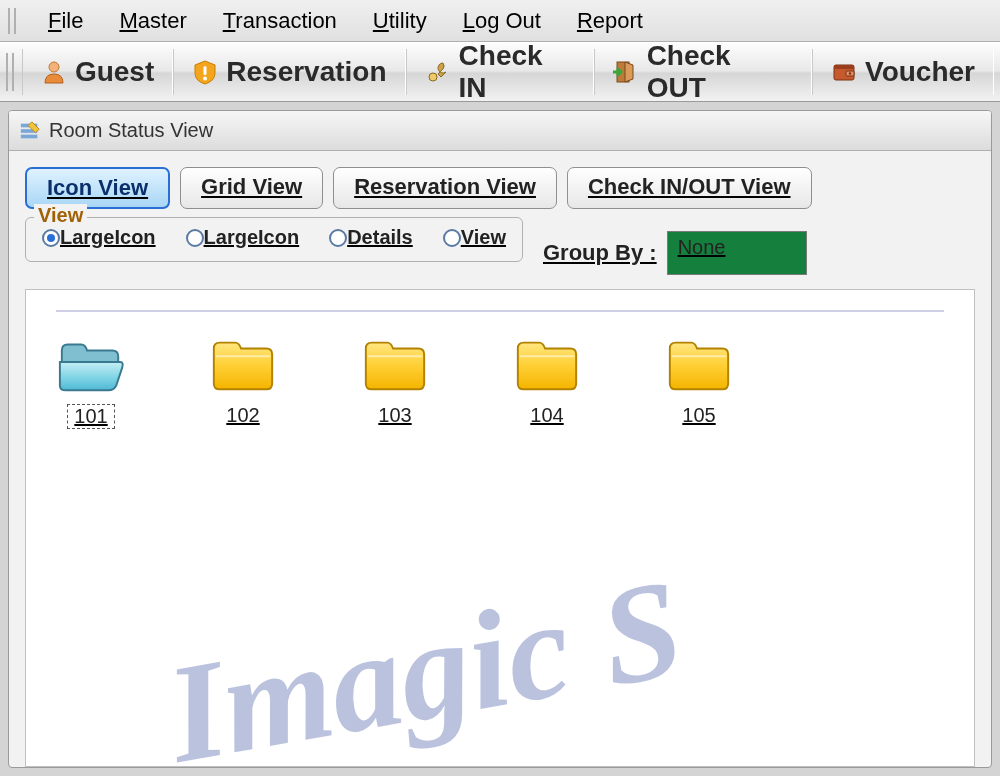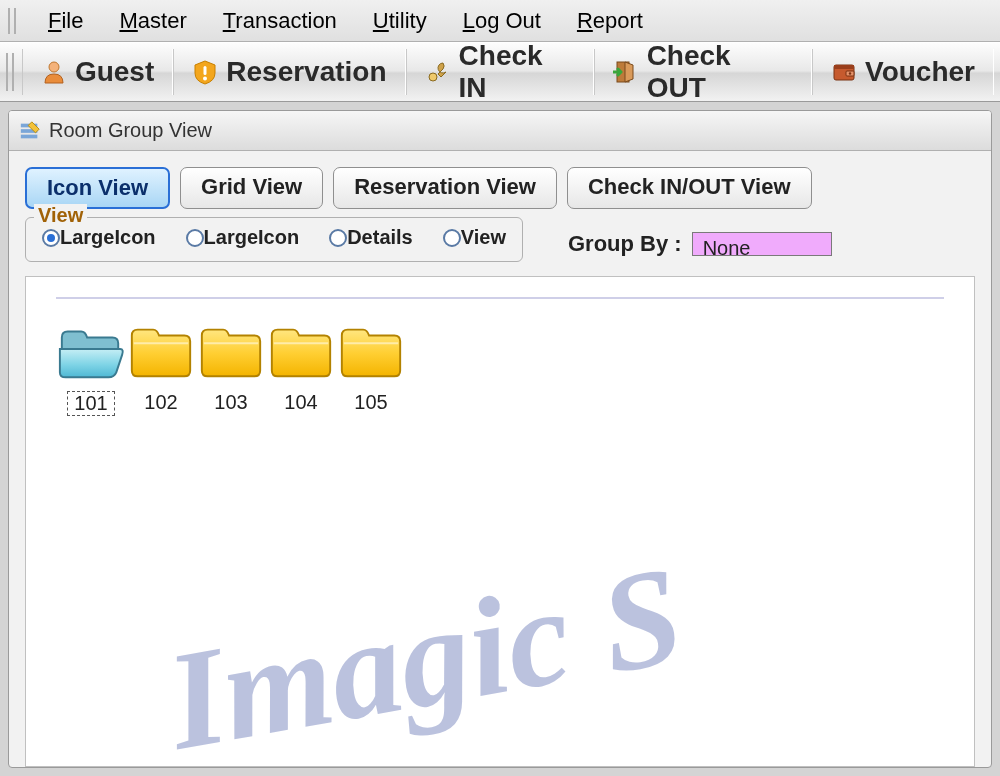--- a/index.html
+++ b/index.html
@@ -89,20 +89,21 @@
     padding: 0 10px;
     gap: 8px;
     font-size: 20px;
     color: #333;
   }
   .panel-body {
     padding: 16px 16px 0 16px;
     flex: 1;
     display: flex;
     flex-direction: column;
+    text-decoration: underline;
   }
   .tabs-row {
     display: flex;
     gap: 10px;
     margin-bottom: 2px;
   }
   .tab {
     background: linear-gradient(to bottom, #ffffff, #e7e7e7);
     border: 1px solid #8f8f8f;
     border-radius: 7px;
@@ -168,26 +169,25 @@
   .groupby {
     display: flex;
     align-items: center;
     gap: 10px;
     margin-top: 14px;
   }
   .groupby-label {
     font-size: 22px;
     font-weight: bold;
     color: #222;
-    margin-left: 25px;
   }
   .groupby-select {
     border: 1px solid #7a7a7a;
-    background: #f0abfc;
-    height: 24px;
+    background: #15803d;
+    height: 44px;
     min-width: 140px;
     padding: 4px 10px;
     font-size: 20px;
     color: #222;
   }
   .content-area {
     background: #ffffff;
     border: 1px solid #c0c0c0;
     margin-top: 14px;
     flex: 1;
@@ -195,20 +195,21 @@
     padding: 20px 30px;
     overflow: hidden;
   }
   .hr-sep {
     border: none;
     border-top: 2px solid #cfcfe8;
     margin: 0 0 24px 0;
   }
   .folders {
     display: flex;
+    gap: 82px;
   }
   .folder-item {
     display: flex;
     flex-direction: column;
     align-items: center;
     gap: 10px;
     cursor: pointer;
   }
   .folder-icon { width: 70px; height: 58px; }
   .folder-label {
@@ -333,21 +334,21 @@
     <span>Voucher</span>
   </div>
 </div>
 
 <div class="workspace">
   <div class="panel">
     <div class="panel-titlebar">
       <svg width="22" height="22" viewBox="0 0 24 24">
           <use href="#panel-title-icon"></use>
         </svg>
-      <span>Room Group View</span>
+      <span>Room Status View</span>
     </div>
     <div class="panel-body">
       <div class="tabs-row">
         <div class="tab active">Icon View</div>
         <div class="tab">Grid View</div>
         <div class="tab">Reservation View</div>
         <div class="tab">Check IN/OUT View</div>
       </div>
 
       <div class="controls-row">

